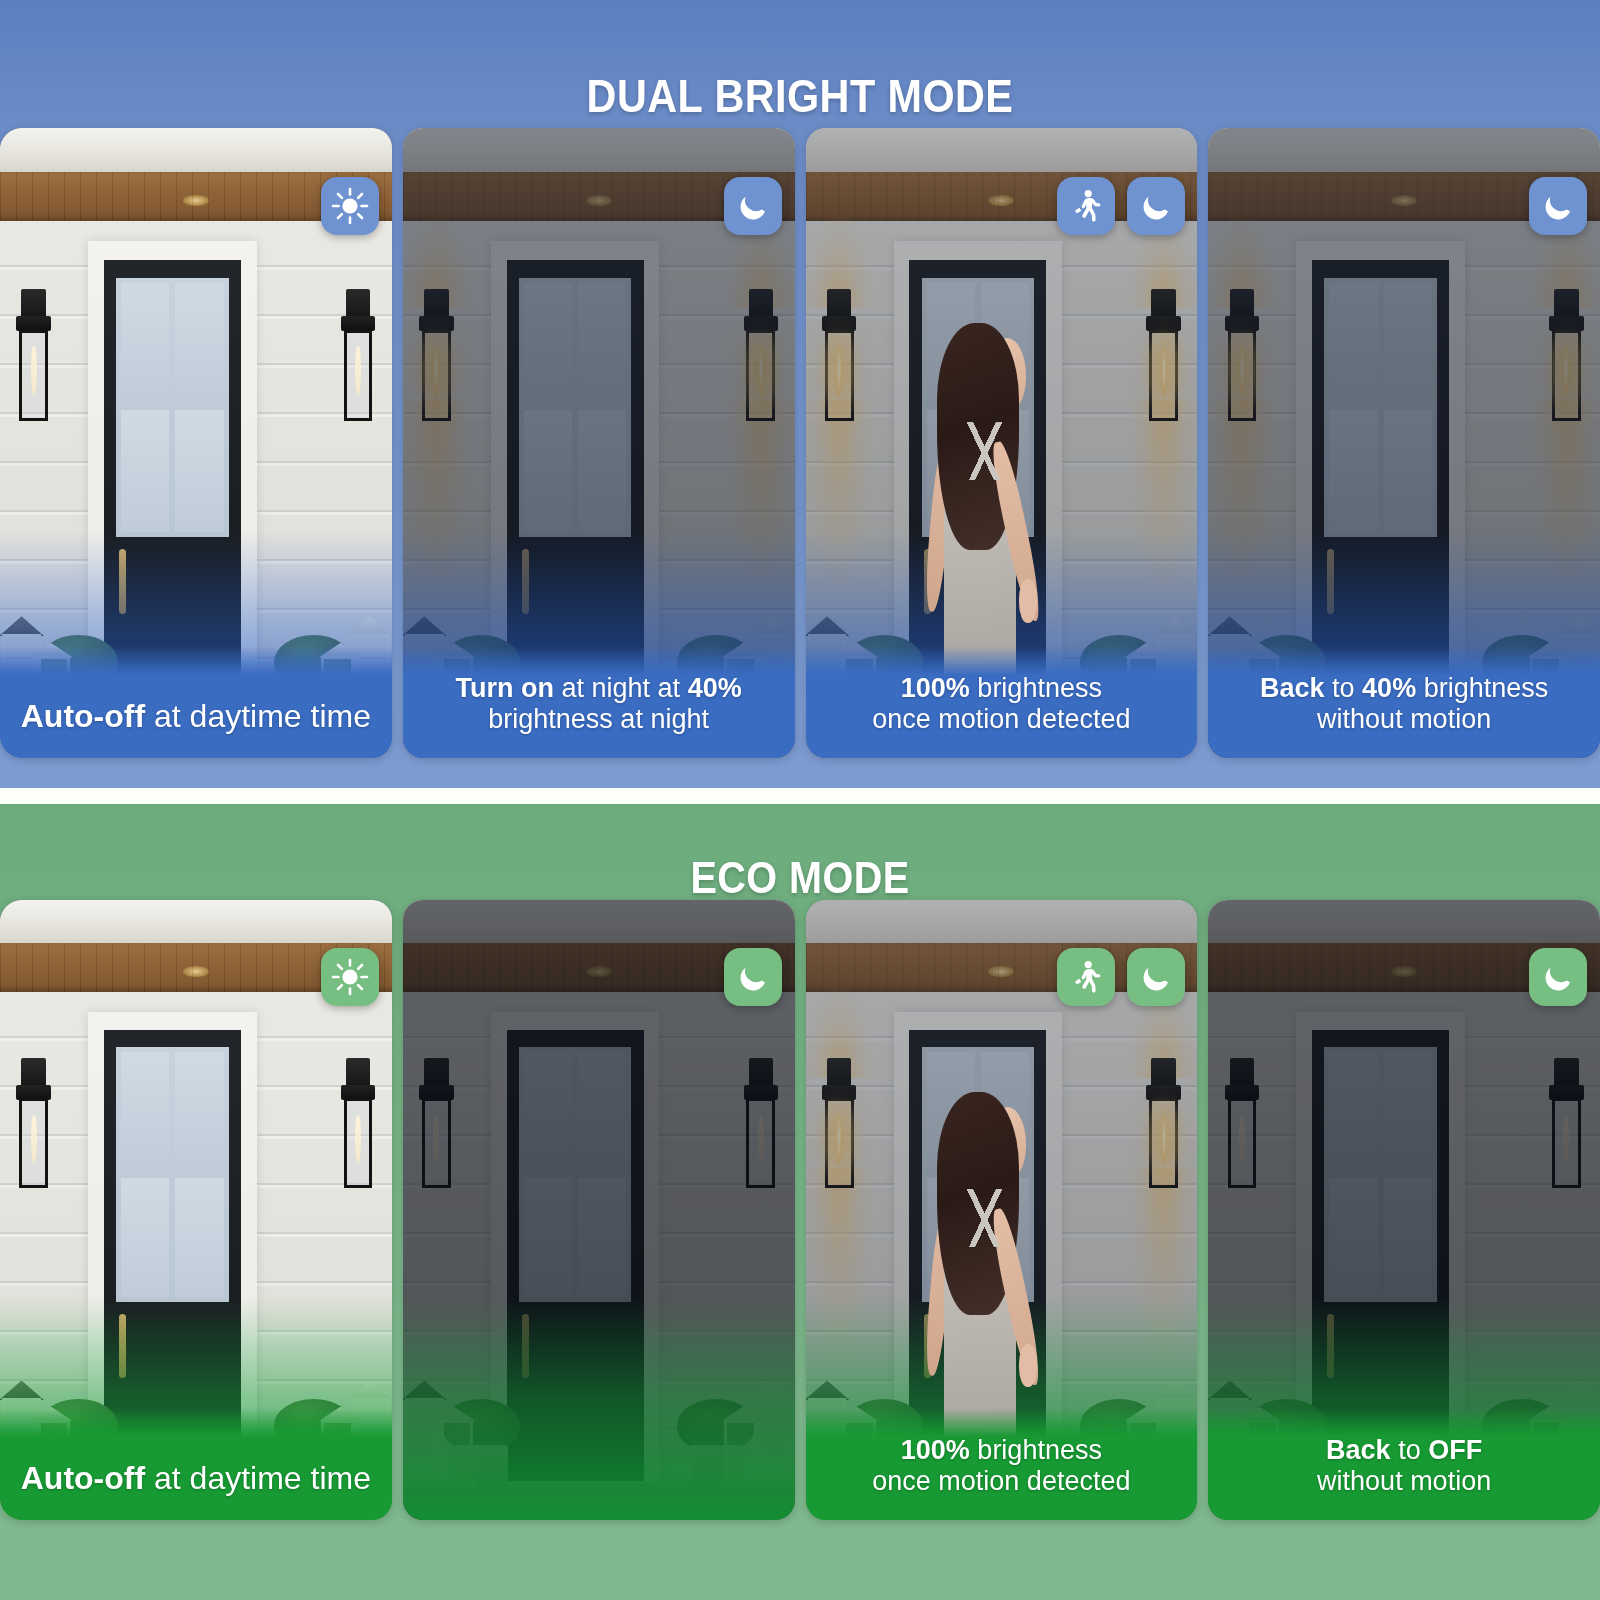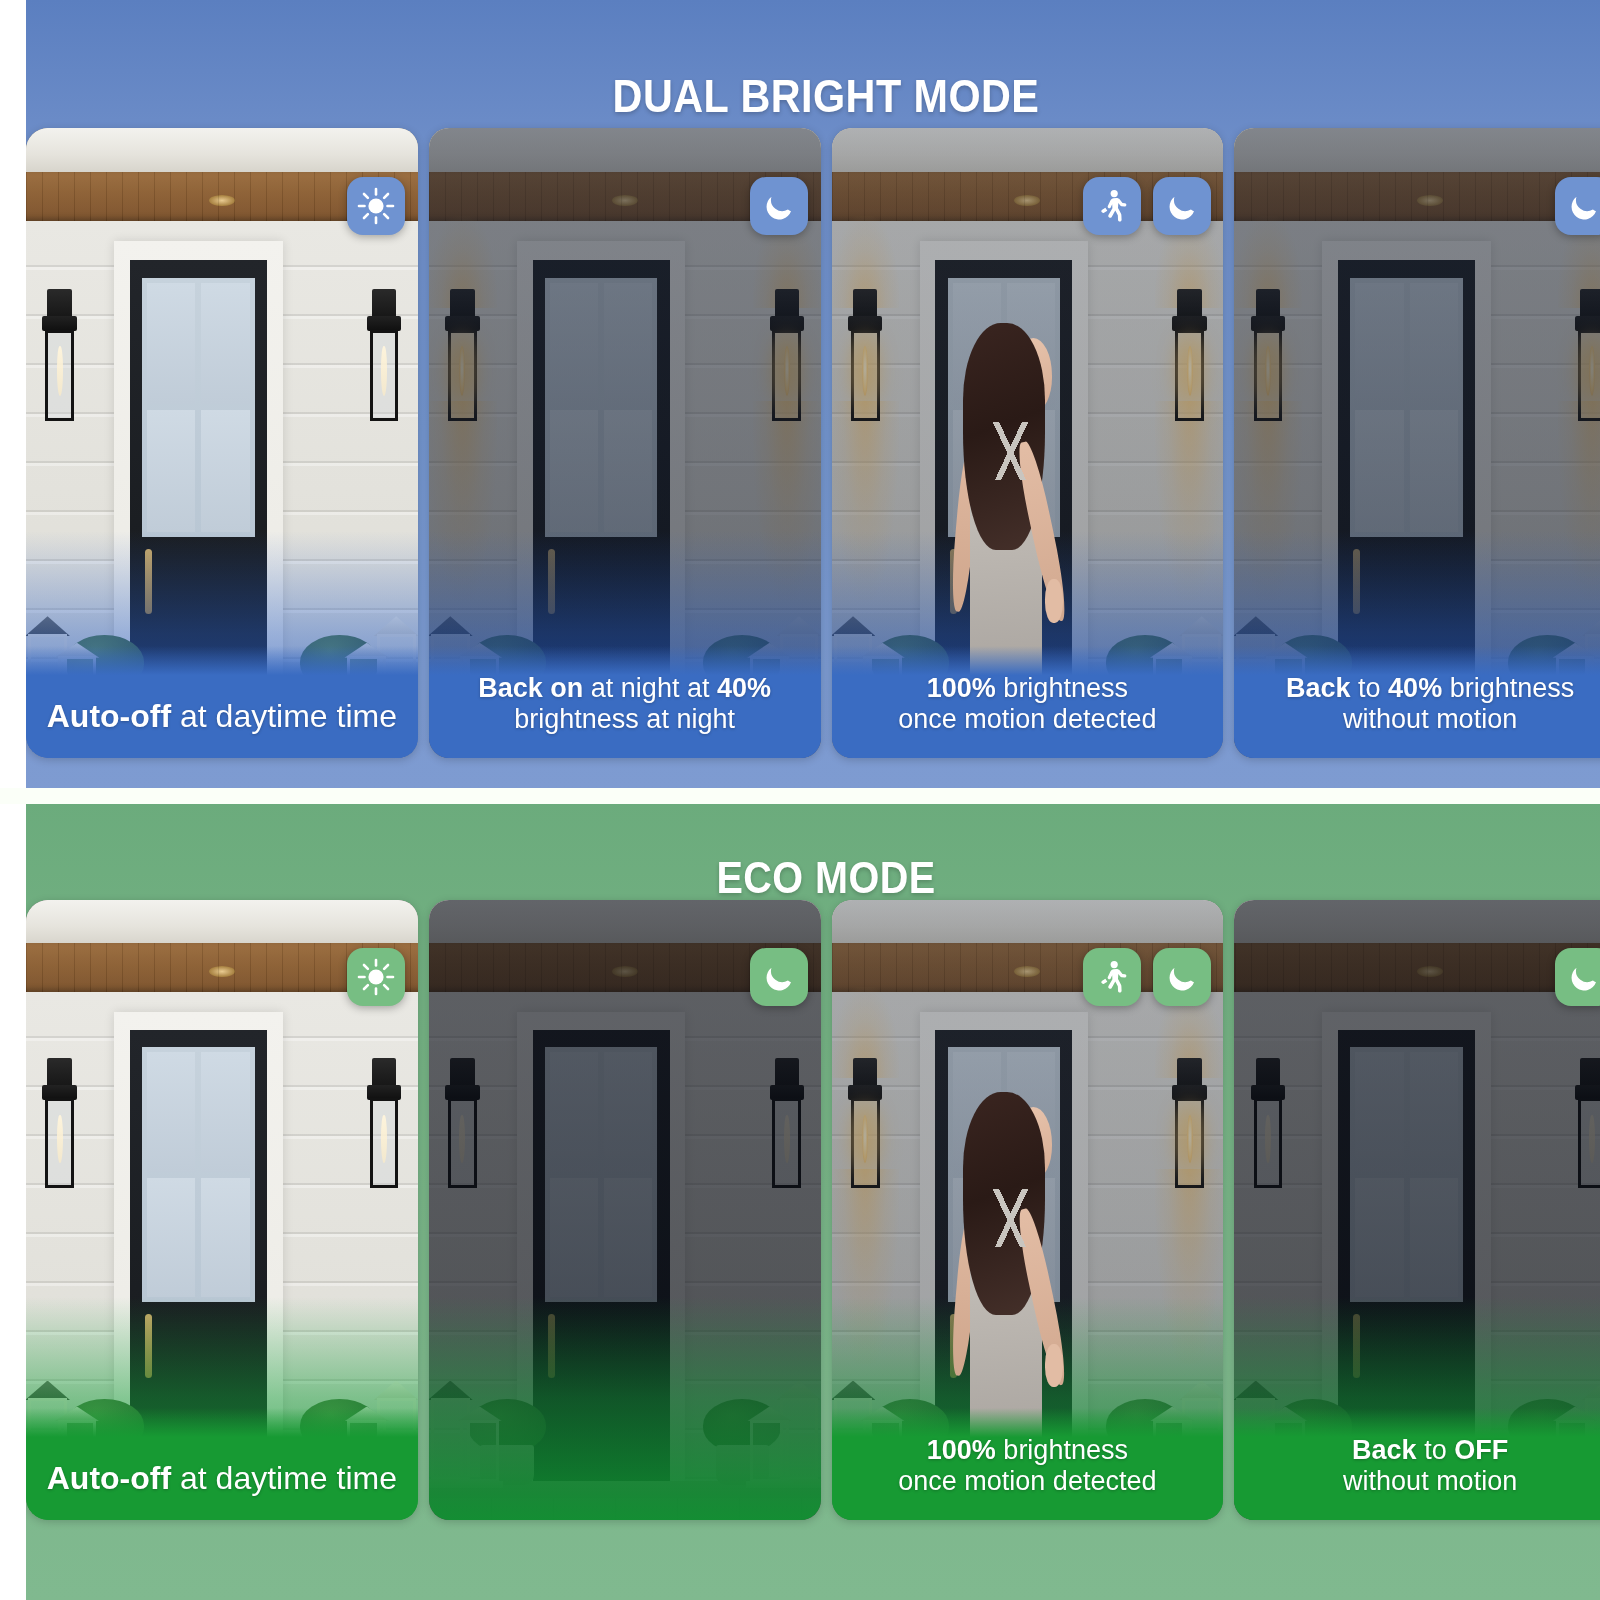--- a/index.html
+++ b/index.html
@@ -9,21 +9,20 @@
     height: 1600px;
     overflow: hidden;
     font-family: "Liberation Sans", sans-serif;
     background: #ffffff;
   }
 
   #infographic {
     position: relative;
     width: 1600px;
     height: 1600px;
-    padding-left: 26px;
   }
 
   
   .section { position: relative; width: 1600px; overflow: hidden; }
 
   .section--dual {
     height: 790px;
     background: linear-gradient(180deg, #5b7fc0 0%, #6d8dc8 18%, #7294cc 55%, #7b9ad0 85%, #7e9bd1 100%);
   }
   .section--eco {
@@ -602,21 +601,21 @@
           <div class="badge-row">
             <div class="badge badge--blue">
               <span>
                 <svg viewBox="0 0 38 38">
                   <path d="M26.8 24.6A11.2 11.2 0 0 1 13.9 8.3a12.6 12.6 0 1 0 15.5 18.6 11.2 11.2 0 0 1-2.6-2.3z" fill="#fff" transform="rotate(-14 19 19)"></path>
                 </svg>
               </span>
             </div>
           </div>
           <div class="caption caption--blue">
-            <div class="caption-text"><b>Back on</b> at night at <b>40%</b><br>brightness at night</div>
+            <div class="caption-text"><b>Turn on</b> at night at <b>40%</b><br>brightness at night</div>
           </div>
         </div>
         <div class="panel">
           <div class="scene scene--lit">
             <div class="roof"></div>
             <div class="soffit">
               <div class="soffit-light"></div>
             </div>
             <div class="ceiling-edge"></div>
             <div class="wall"></div>

